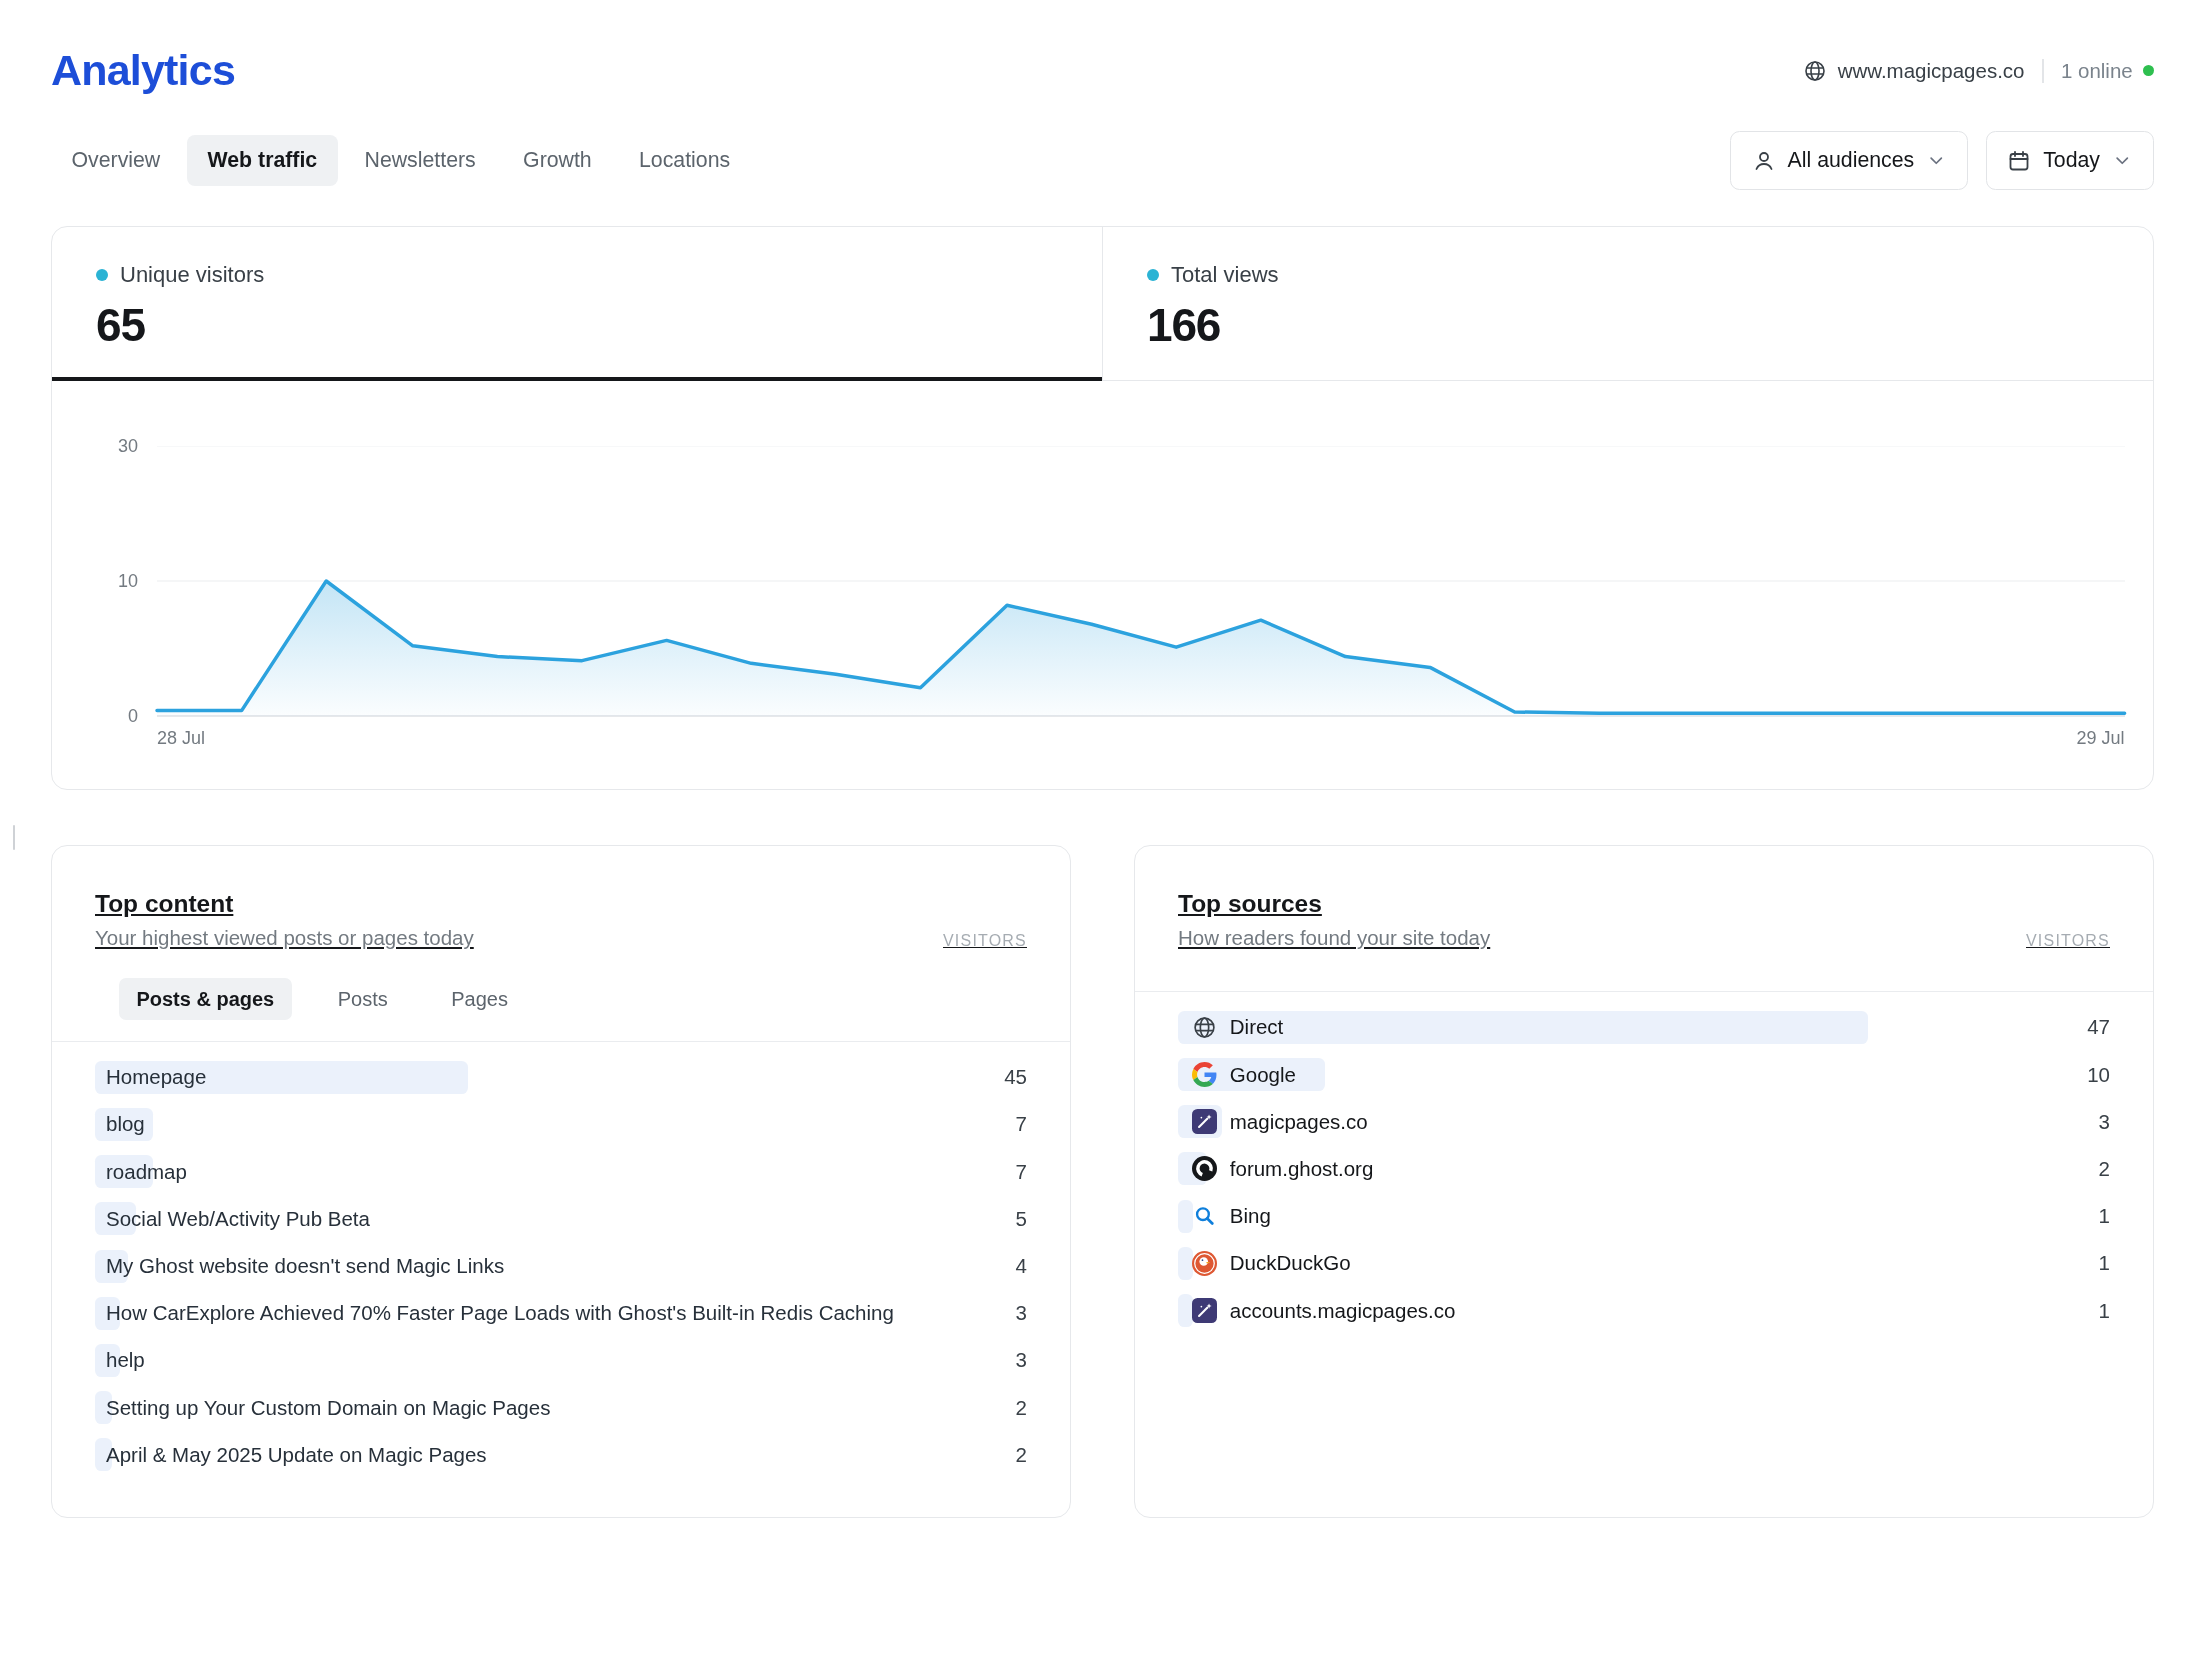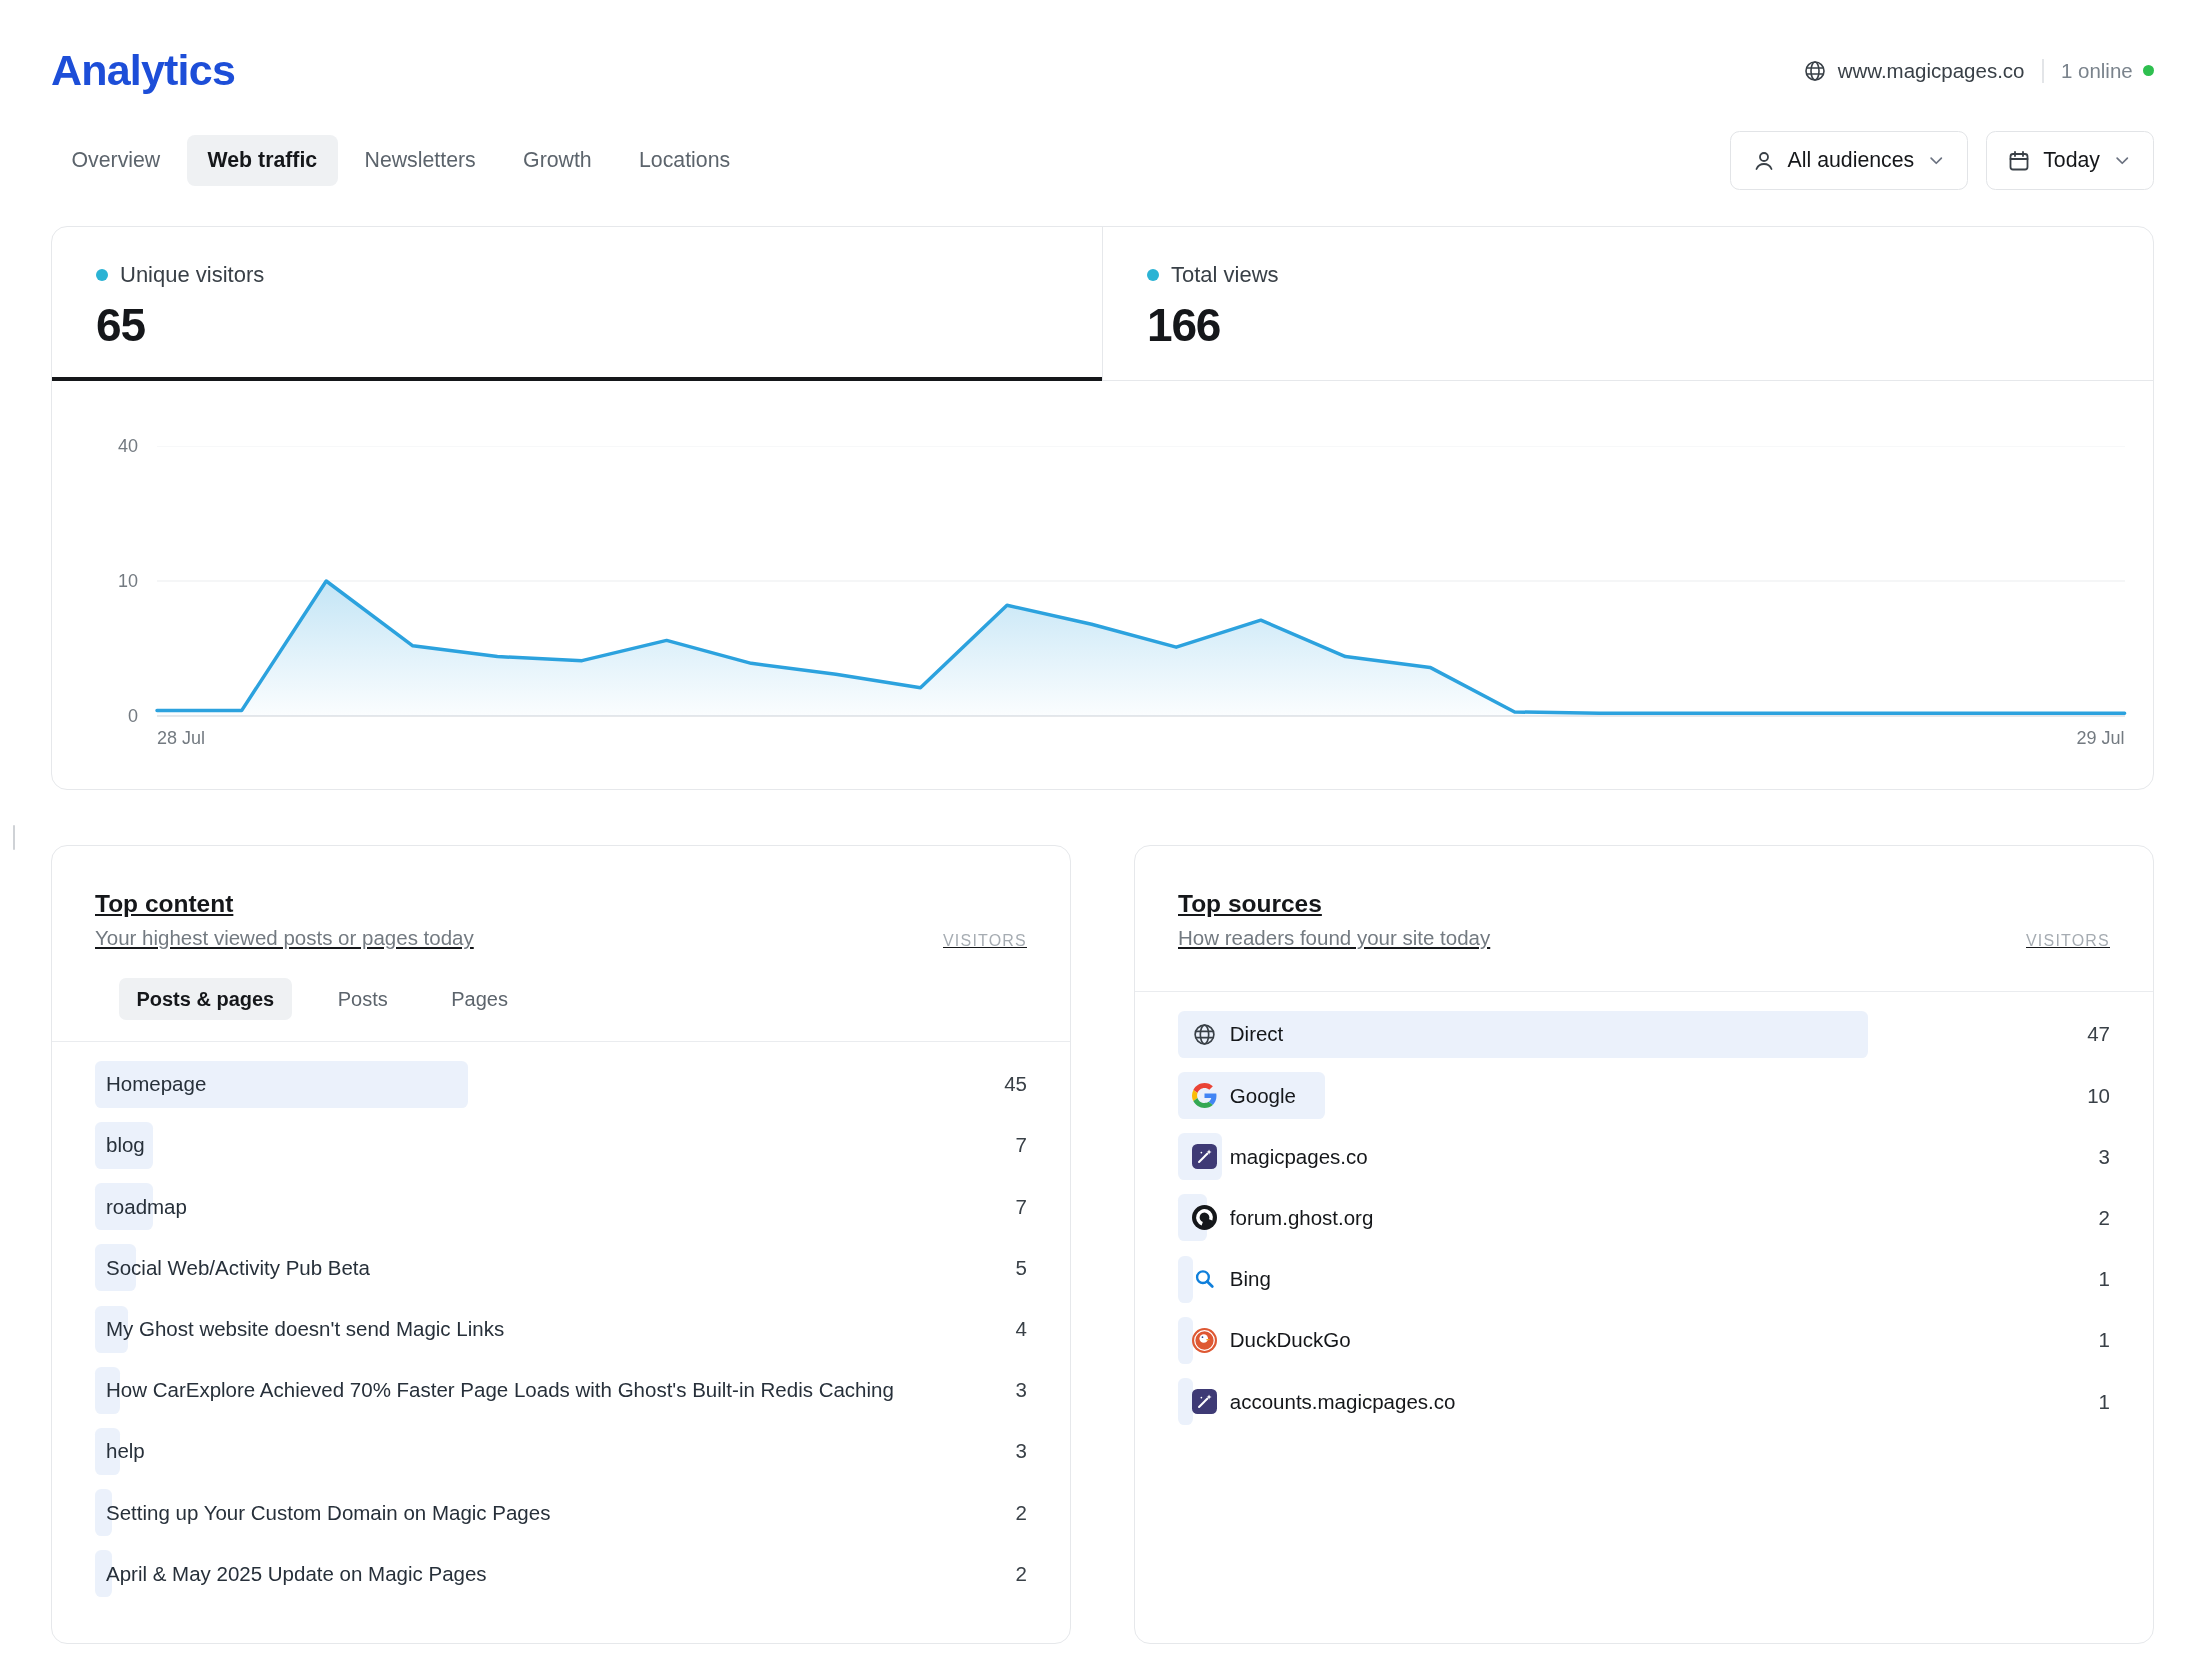--- a/index.html
+++ b/index.html
@@ -66,21 +66,21 @@
   .card-title { font-size: 24.5px; font-weight: 700; color: #15171A; }
   .card-sub { margin-top: 8px; font-size: 20.5px; color: #737a81; }
   .col-head { font-size: 16px; letter-spacing: 1.2px; color: #A6ACB2; margin-top: 0; }
   .content-tabs { display: flex; gap: 4.7px; padding: 28.4px 43px 0; }
   .ctab { border: none; background: transparent; font: inherit; font-size: 20px; color: #5c646c;
           padding: 9.5px 17.4px; border-radius: 7.1px; cursor: pointer; margin-left: 24px; }
   .ctab.active { background: #EFF1F3; color: #15171A; font-weight: 700; }
   .divider { border-bottom: 1.6px solid #EAECEF; margin-top: 20.5px; }
   .divider.plain { margin-top: 41px; }
   .rows { padding: 19px 43px 32px; }
-  .row { position: relative; height: 47px; margin-bottom: 14.2px; }
+  .row { position: relative; height: 33px; margin-bottom: 14.2px; }
   .row-bar { position: absolute; left: 0; top: 0; bottom: 0; background: var(--bar_fill, #EBF1FB); border-radius: 6.3px; min-width: 11px; }
   .row-inner { position: absolute; inset: 0; display: flex; align-items: center; padding: 0 71px 0 11px; }
   .row.src .row-inner { padding-left: 14.2px; gap: 12.6px; }
   .row-label { font-size: 20.5px; color: #27303a; white-space: nowrap; }
   .row.src .row-label { color: #15171A; }
   .favicon { width: 25px; height: 25px; flex: none; display: inline-flex; }
   .favicon svg { width: 100%; height: 100%; }
   .row-value { position: absolute; right: 0; top: 50%; transform: translateY(-50%); font-size: 20.5px; color: #394047; }
 
   .scroll-hint { position: fixed; left: 12.6px; top: 825px; width: 2.4px; height: 25px; background: #cfd2d6; border-radius: 1.6px; }
@@ -164,21 +164,21 @@
           <span>Total views</span>
         </div>
         <div class="stat-value">166</div>
       </div>
     </div>
 
     <div class="chart-wrap">
       <div class="y-axis">
           <span class="y-label" style="bottom: 0%;">0</span>
           <span class="y-label" style="bottom: 50%;">10</span>
-          <span class="y-label" style="bottom: 100%;">40</span>
+          <span class="y-label" style="bottom: 100%;">30</span>
         </div>
       <div class="plot">
         <div class="grid top"></div>
         <div class="grid mid"></div>
         <div class="grid base"></div>
         <svg id="chart-svg" preserveAspectRatio="none" viewBox="0 0 1000 200">
           <defs>
             <linearGradient id="fillgrad" x1="0" y1="0" x2="0" y2="1">
               <stop offset="0" stop-color="#2CA2DE" stop-opacity="0.28"></stop>
               <stop offset="1" stop-color="#2CA2DE" stop-opacity="0.02"></stop>

